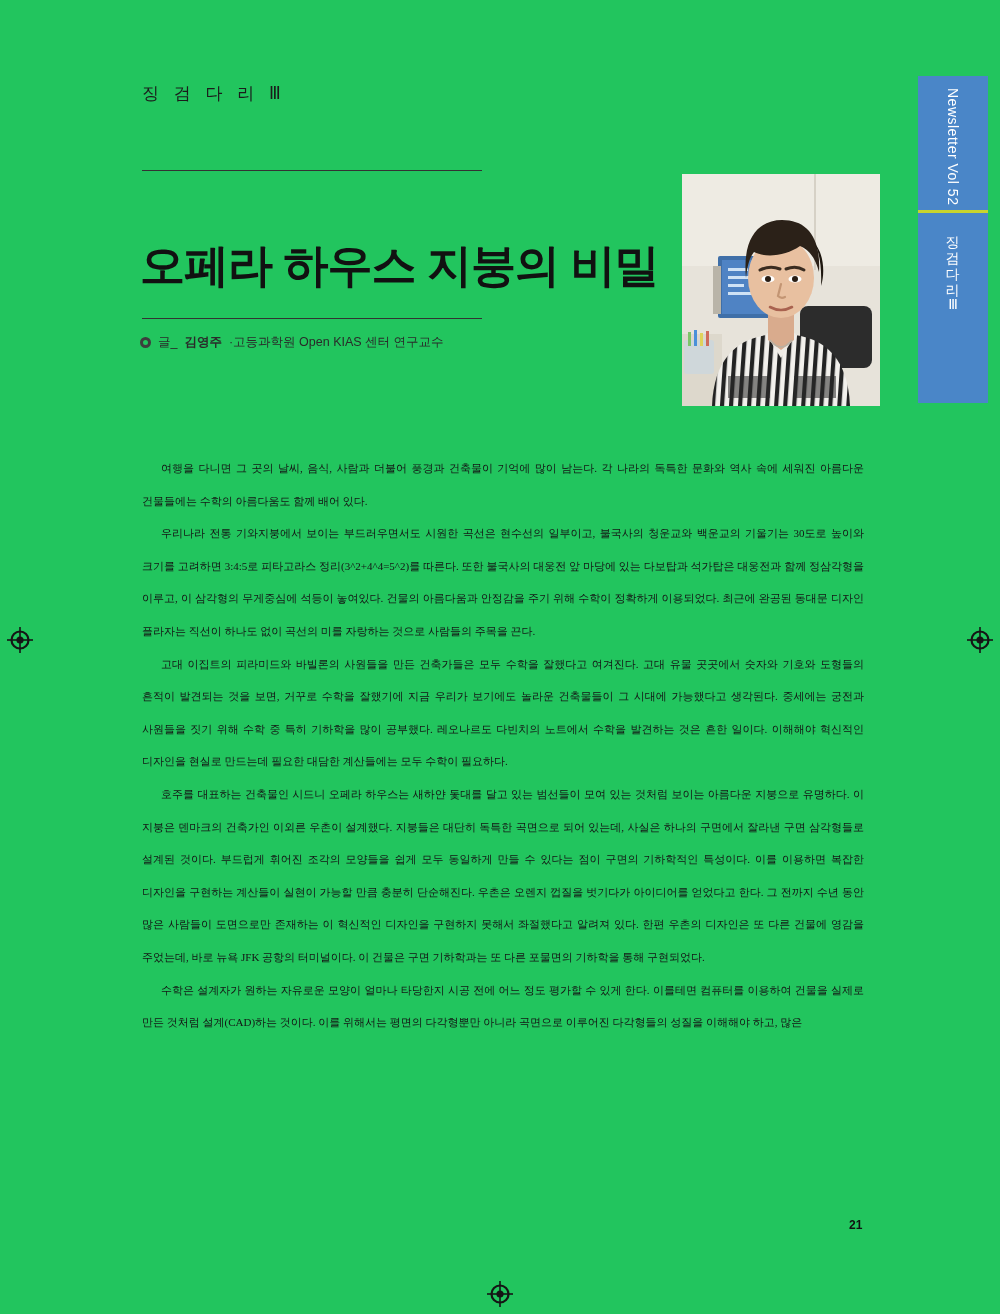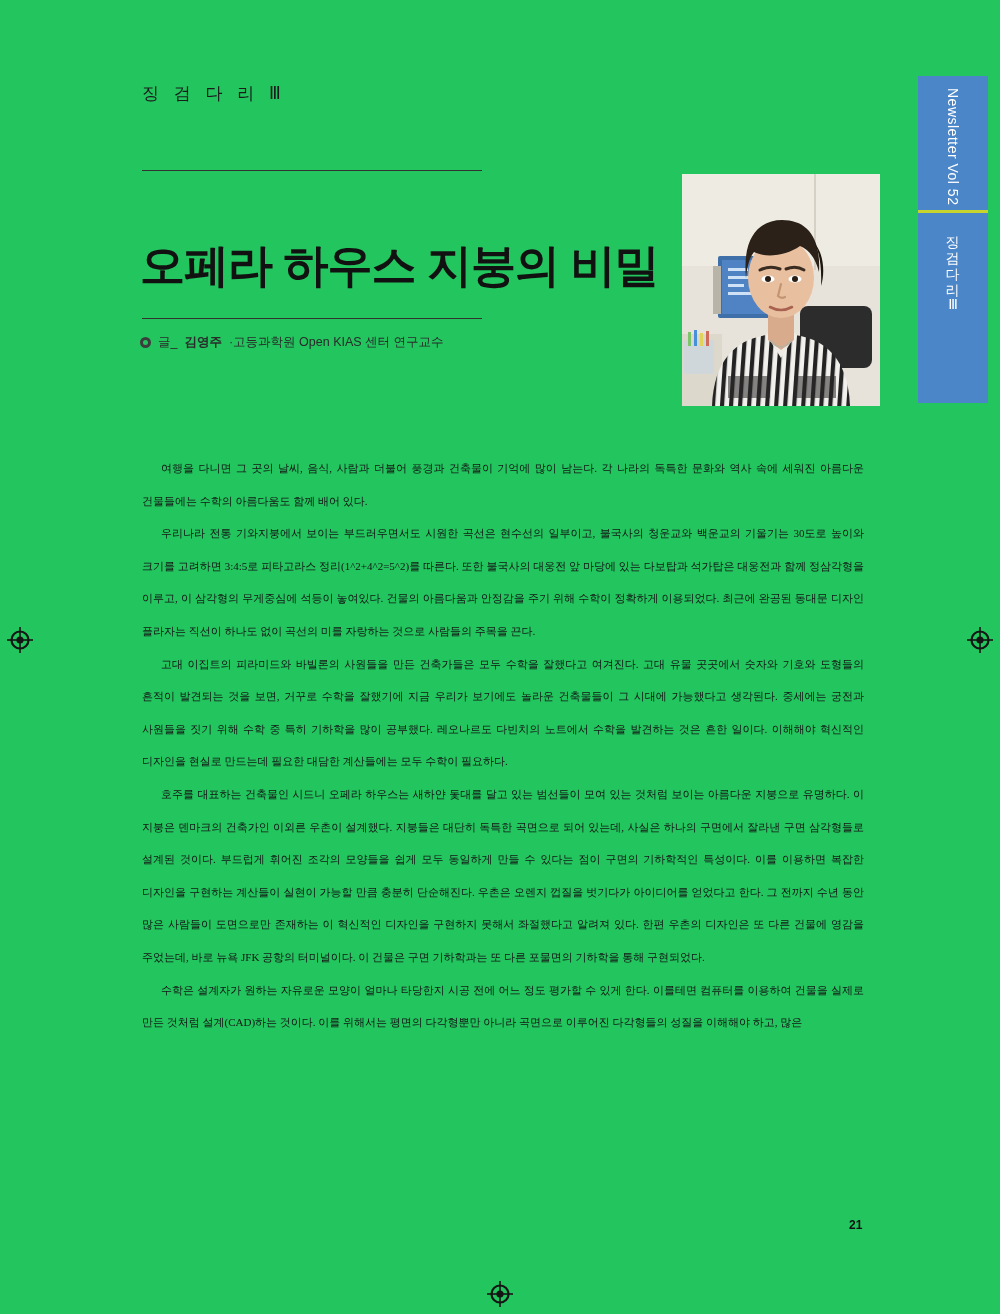--- a/index.html
+++ b/index.html
@@ -284,21 +284,21 @@
   </div>
 
   <div class="side-tab">
     <div class="side-tab-label side-tab-vol">Newsletter Vol 52</div>
     <div class="side-tab-divider"></div>
     <div class="side-tab-label side-tab-series">징검다리 Ⅲ</div>
   </div>
 
   <div class="body-copy">
     <p>여행을 다니면 그 곳의 날씨, 음식, 사람과 더불어 풍경과 건축물이 기억에 많이 남는다. 각 나라의 독특한 문화와 역사 속에 세워진 아름다운 건물들에는 수학의 아름다움도 함께 배어 있다.</p>
-    <p>우리나라 전통 기와지붕에서 보이는 부드러우면서도 시원한 곡선은 현수선의 일부이고, 불국사의 청운교와 백운교의 기울기는 30도로 높이와 크기를 고려하면 3:4:5로 피타고라스 정리(1^2+4^2=5^2)를 따른다. 또한 불국사의 대웅전 앞 마당에 있는 다보탑과 석가탑은 대웅전과 함께 정삼각형을 이루고, 이 삼각형의 무게중심에 석등이 놓여있다. 건물의 아름다움과 안정감을 주기 위해 수학이 정확하게 이용되었다. 최근에 완공된 동대문 디자인 플라자는 직선이 하나도 없이 곡선의 미를 자랑하는 것으로 사람들의 주목을 끈다.</p>
+    <p>우리나라 전통 기와지붕에서 보이는 부드러우면서도 시원한 곡선은 현수선의 일부이고, 불국사의 청운교와 백운교의 기울기는 30도로 높이와 크기를 고려하면 3:4:5로 피타고라스 정리(3^2+4^4=5^2)를 따른다. 또한 불국사의 대웅전 앞 마당에 있는 다보탑과 석가탑은 대웅전과 함께 정삼각형을 이루고, 이 삼각형의 무게중심에 석등이 놓여있다. 건물의 아름다움과 안정감을 주기 위해 수학이 정확하게 이용되었다. 최근에 완공된 동대문 디자인 플라자는 직선이 하나도 없이 곡선의 미를 자랑하는 것으로 사람들의 주목을 끈다.</p>
     <p>고대 이집트의 피라미드와 바빌론의 사원들을 만든 건축가들은 모두 수학을 잘했다고 여겨진다. 고대 유물 곳곳에서 숫자와 기호와 도형들의 흔적이 발견되는 것을 보면, 거꾸로 수학을 잘했기에 지금 우리가 보기에도 놀라운 건축물들이 그 시대에 가능했다고 생각된다. 중세에는 궁전과 사원들을 짓기 위해 수학 중 특히 기하학을 많이 공부했다. 레오나르도 다빈치의 노트에서 수학을 발견하는 것은 흔한 일이다. 이해해야 혁신적인 디자인을 현실로 만드는데 필요한 대담한 계산들에는 모두 수학이 필요하다.</p>
     <p>호주를 대표하는 건축물인 시드니 오페라 하우스는 새하얀 돛대를 달고 있는 범선들이 모여 있는 것처럼 보이는 아름다운 지붕으로 유명하다. 이 지붕은 덴마크의 건축가인 이외른 우촌이 설계했다. 지붕들은 대단히 독특한 곡면으로 되어 있는데, 사실은 하나의 구면에서 잘라낸 구면 삼각형들로 설계된 것이다. 부드럽게 휘어진 조각의 모양들을 쉽게 모두 동일하게 만들 수 있다는 점이 구면의 기하학적인 특성이다. 이를 이용하면 복잡한 디자인을 구현하는 계산들이 실현이 가능할 만큼 충분히 단순해진다. 우촌은 오렌지 껍질을 벗기다가 아이디어를 얻었다고 한다. 그 전까지 수년 동안 많은 사람들이 도면으로만 존재하는 이 혁신적인 디자인을 구현하지 못해서 좌절했다고 알려져 있다. 한편 우촌의 디자인은 또 다른 건물에 영감을 주었는데, 바로 뉴욕 JFK 공항의 터미널이다. 이 건물은 구면 기하학과는 또 다른 포물면의 기하학을 통해 구현되었다.</p>
     <p>수학은 설계자가 원하는 자유로운 모양이 얼마나 타당한지 시공 전에 어느 정도 평가할 수 있게 한다. 이를테면 컴퓨터를 이용하여 건물을 실제로 만든 것처럼 설계(CAD)하는 것이다. 이를 위해서는 평면의 다각형뿐만 아니라 곡면으로 이루어진 다각형들의 성질을 이해해야 하고, 많은</p>
   </div>
 
   <div class="page-number">21</div>
 
 </div>
 
 </body></html>

